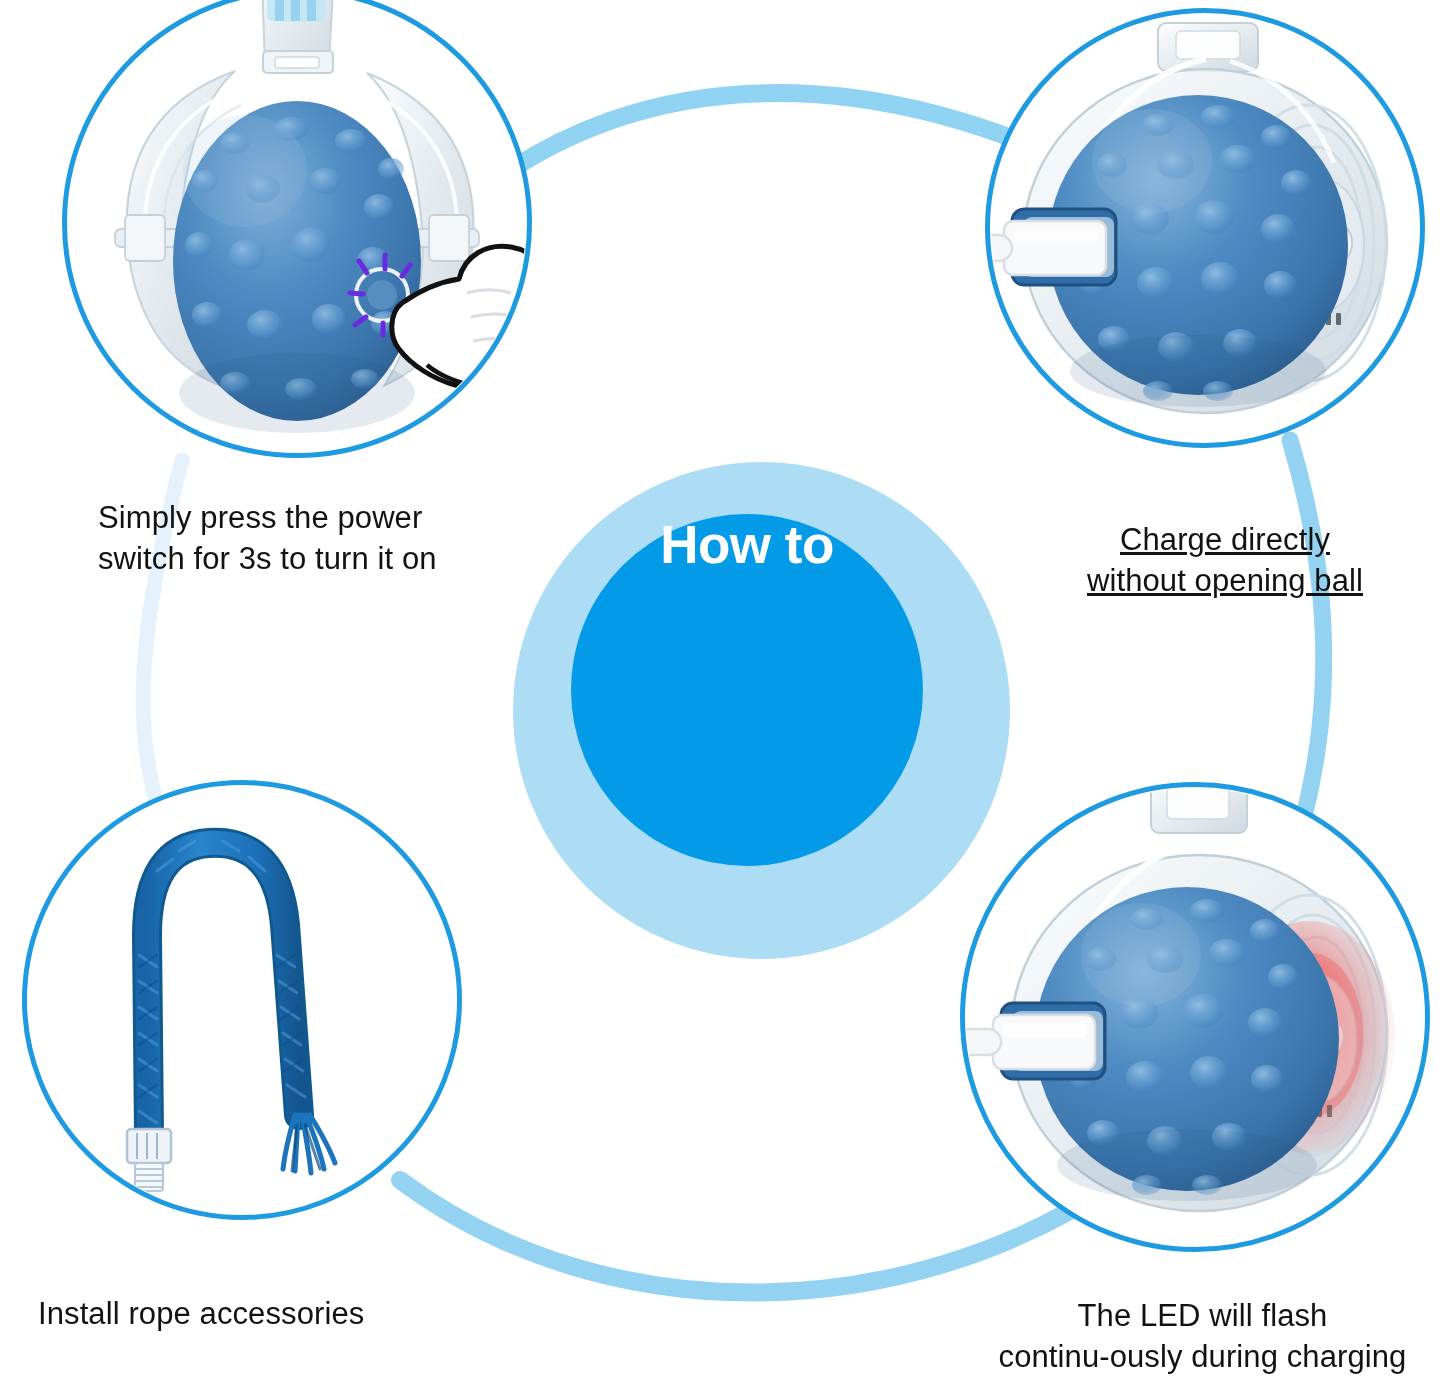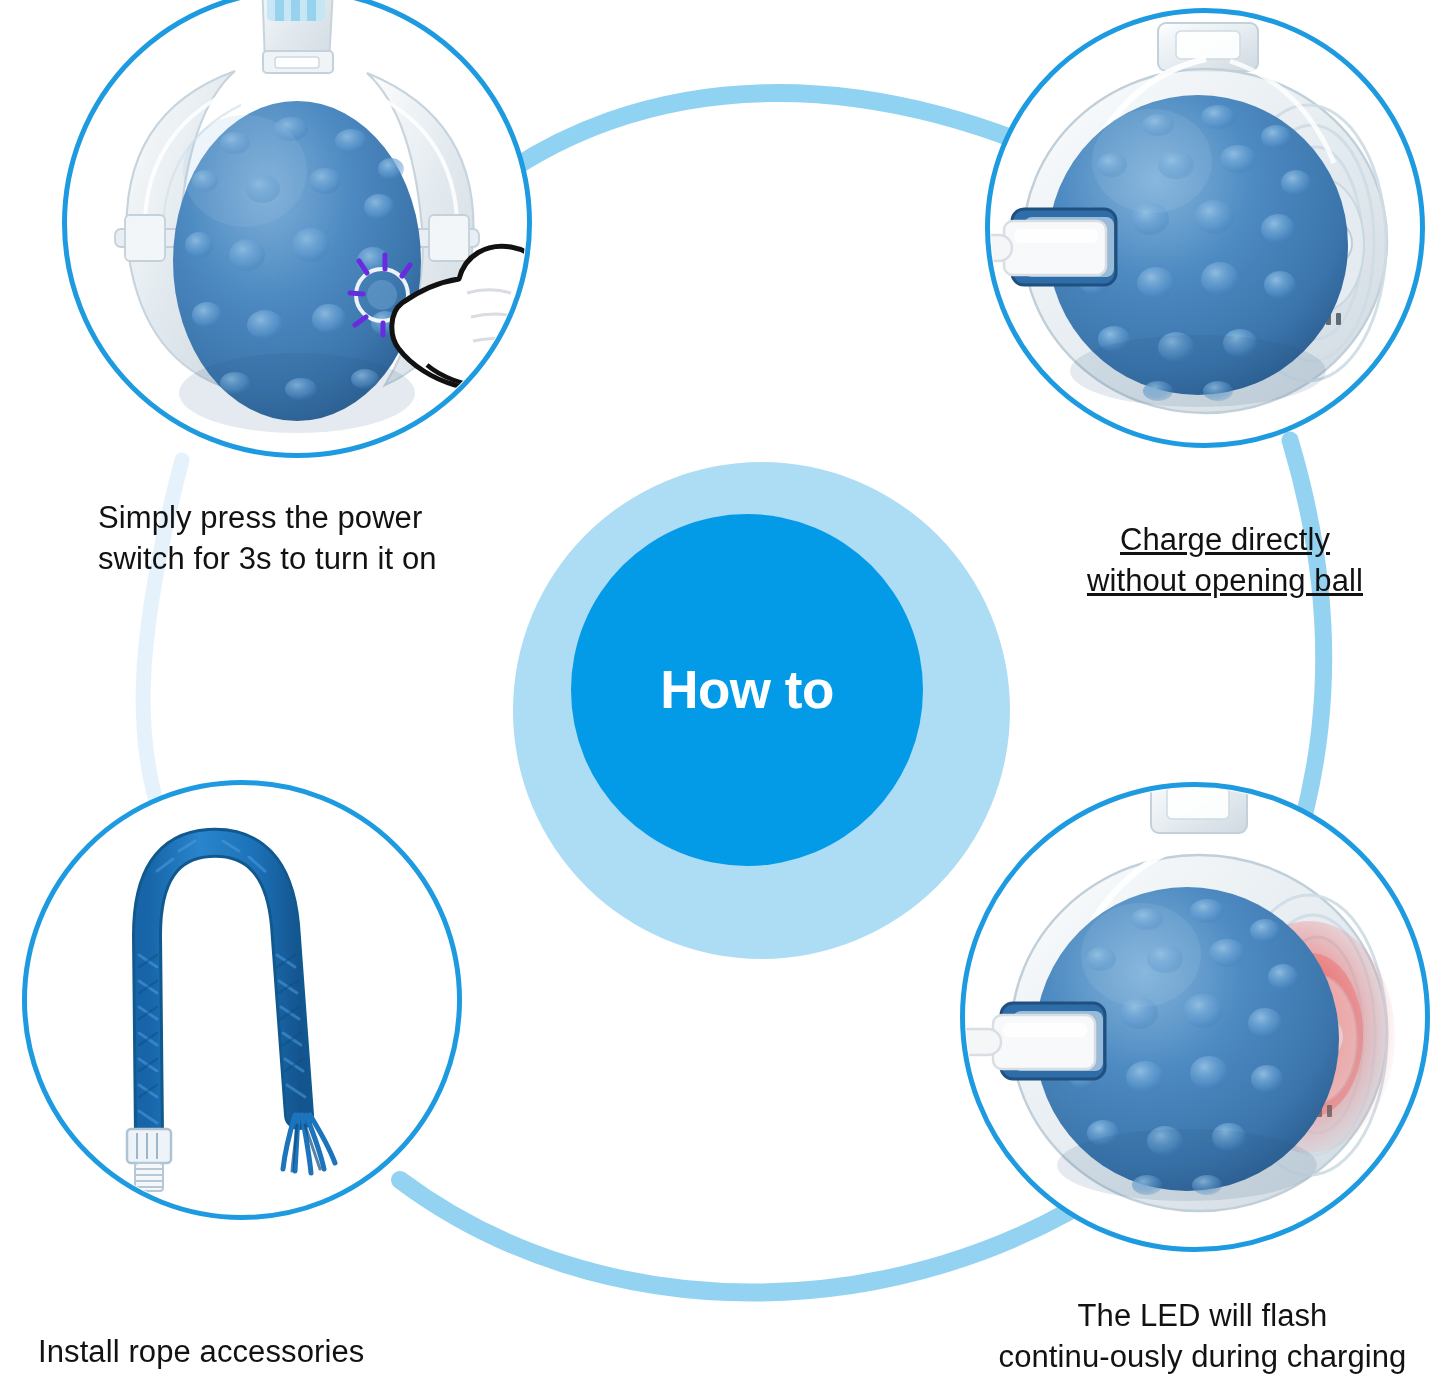--- a/index.html
+++ b/index.html
@@ -36,43 +36,43 @@
     position:absolute;
     z-index:5;
     color:#121212;
     font-size:31px;
     line-height:1.32;
     white-space:pre-line;
     letter-spacing:.1px;
   }
   #cap-tl{ left:98px;  top:498px; text-align:left;  width:430px; }
   #cap-tr{ left:1020px;top:520px; text-align:center;width:410px;text-decoration:underline; }
-  #cap-bl{ left:38px;  top:1332px;text-align:left;  width:450px; }
+  #cap-bl{ left:38px;  top:1294px;text-align:left;  width:450px; }
   #cap-br{ left:960px; top:1296px;text-align:center;width:485px; }
 
   
   #centre-badge{
     position:absolute;
     left:513px; top:462px;
     width:497px; height:497px;
     z-index:4;
   }
   #badge-outer{
     position:absolute; inset:0;
     border-radius:50%;
     background:#ADDCF5;
   }
   #badge-inner{
     position:absolute;
     left:58px; top:52px;
     width:352px; height:352px;
     border-radius:50%;
     background:#039BE8;
-    display:flex; flex-direction:row;
-    align-items:center; justify-content:center;
+    display:flex; flex-direction:column;
+    align-items:center; justify-content:space-between;
   }
   .badge-line{
     color:#ffffff;
     font-weight:bold;
     font-size:53px;
     line-height:1.18;
     letter-spacing:-.5px;
     text-align:center;
   }
 </style>

